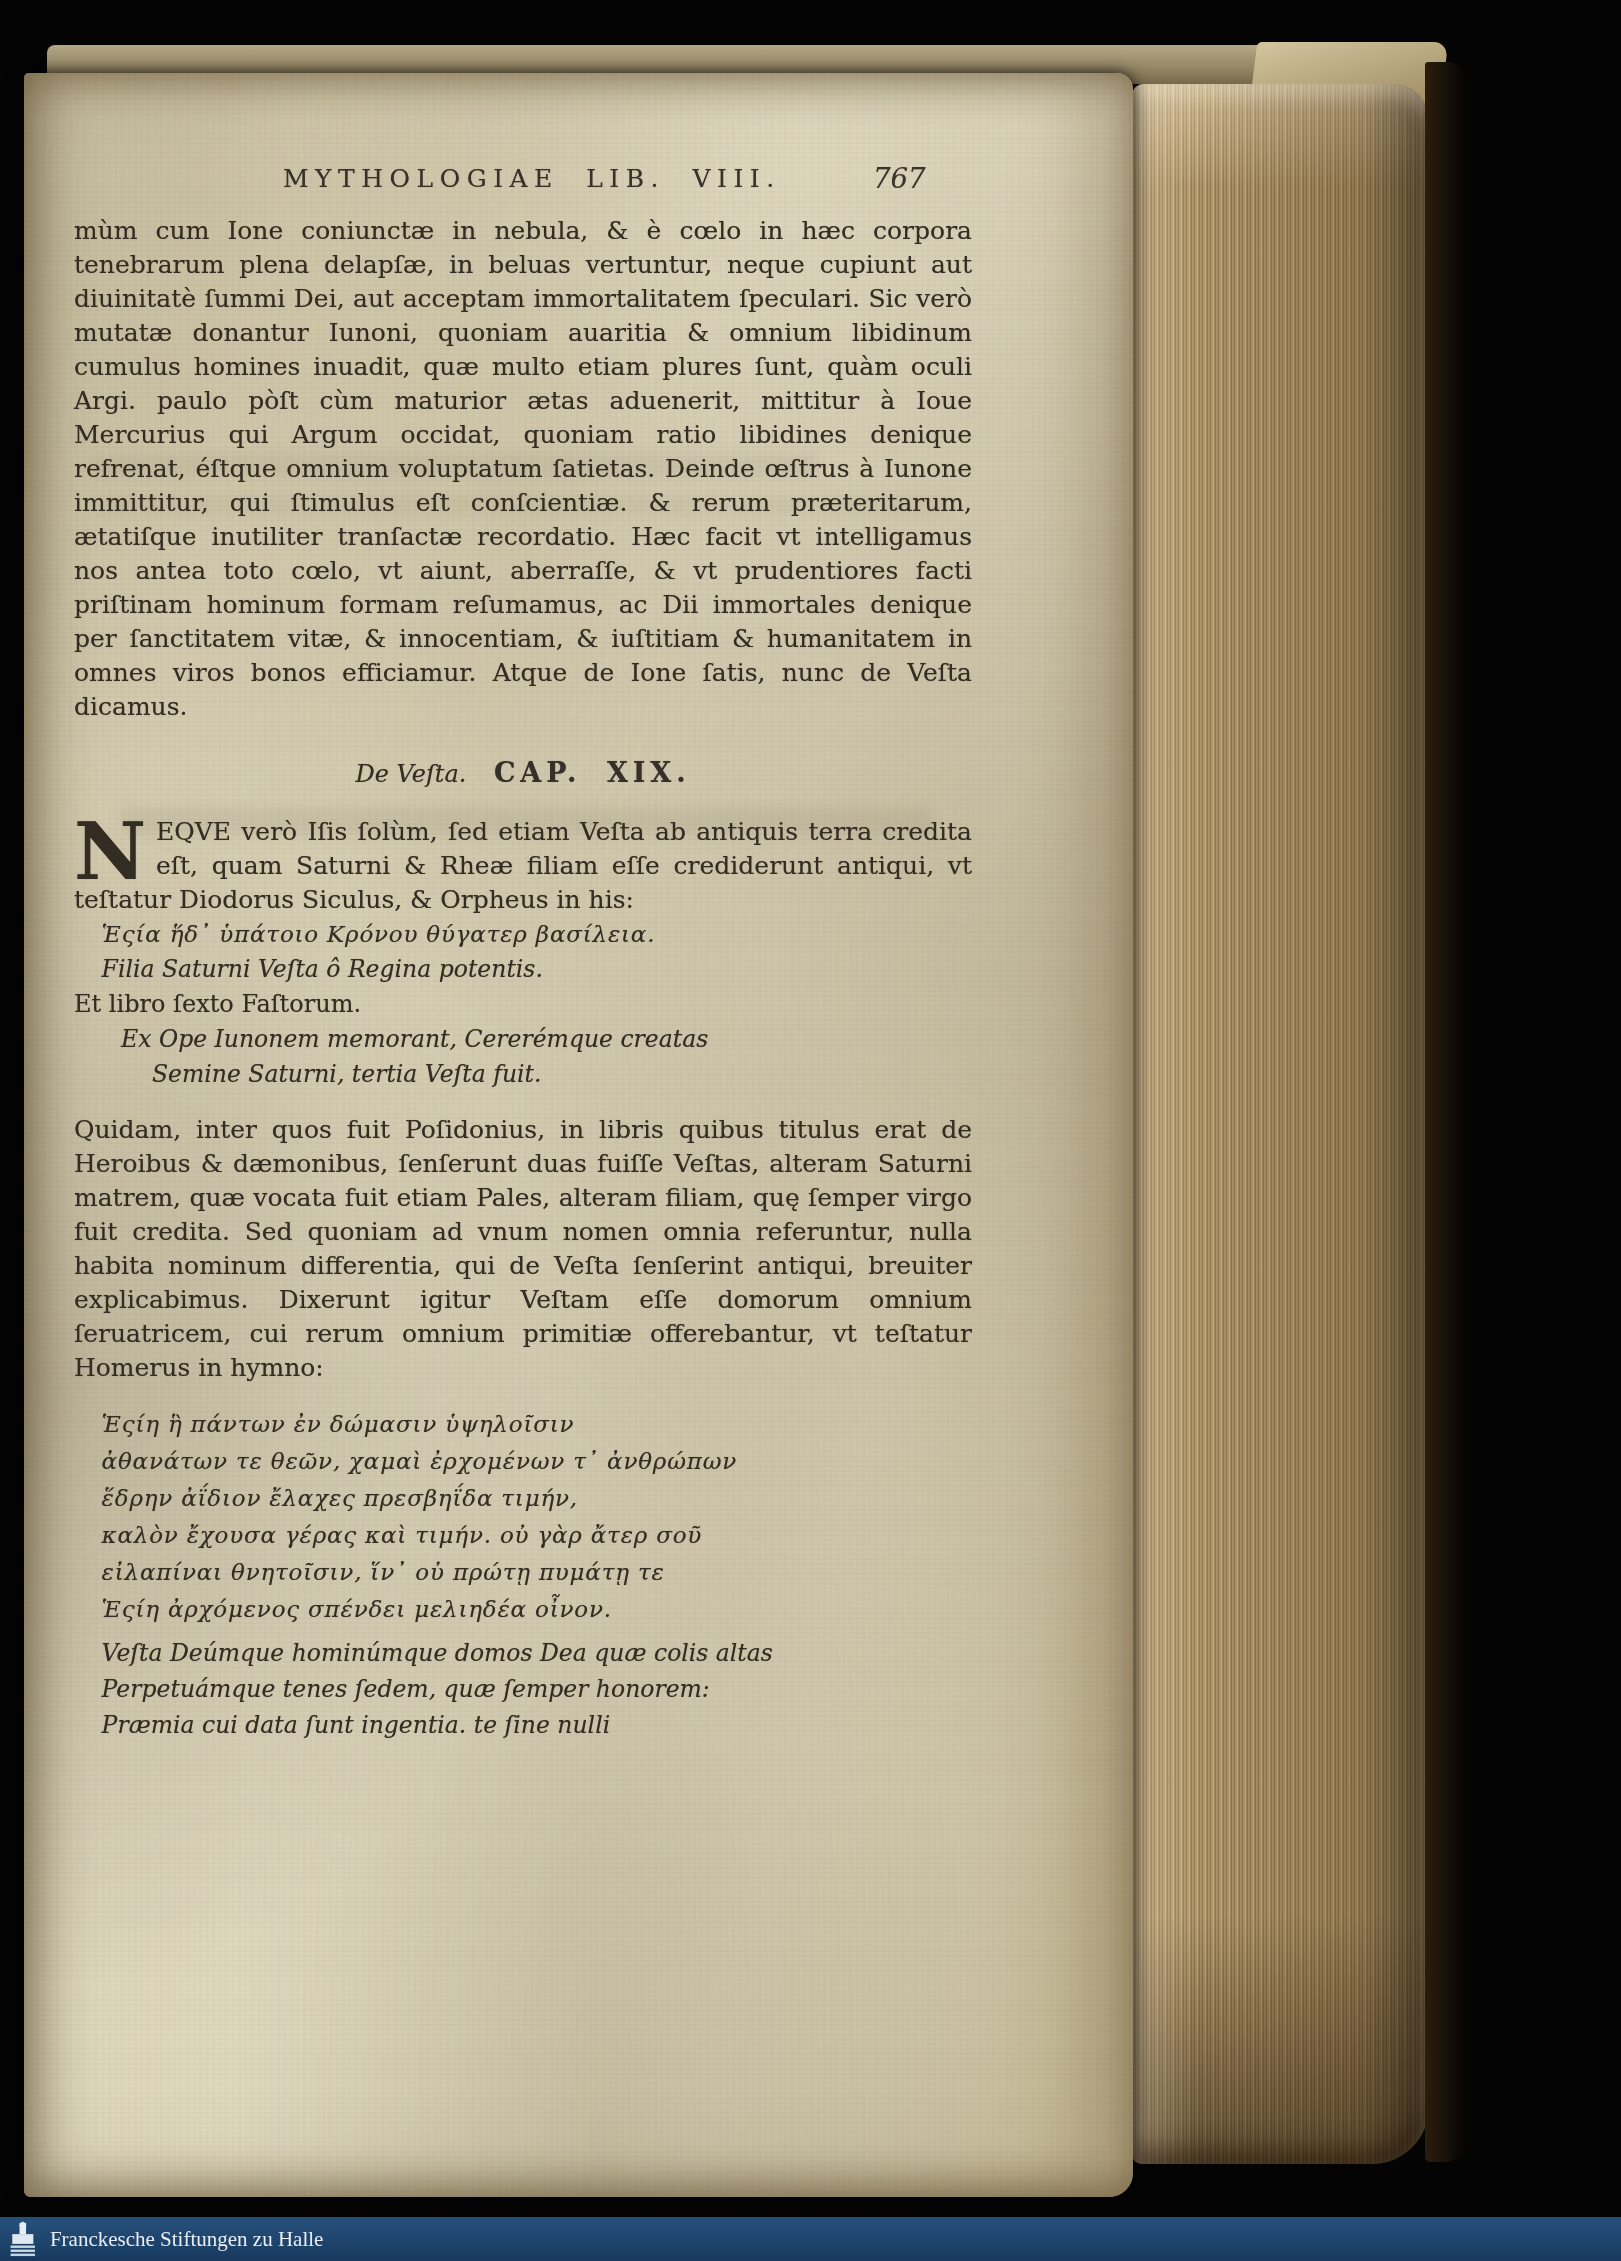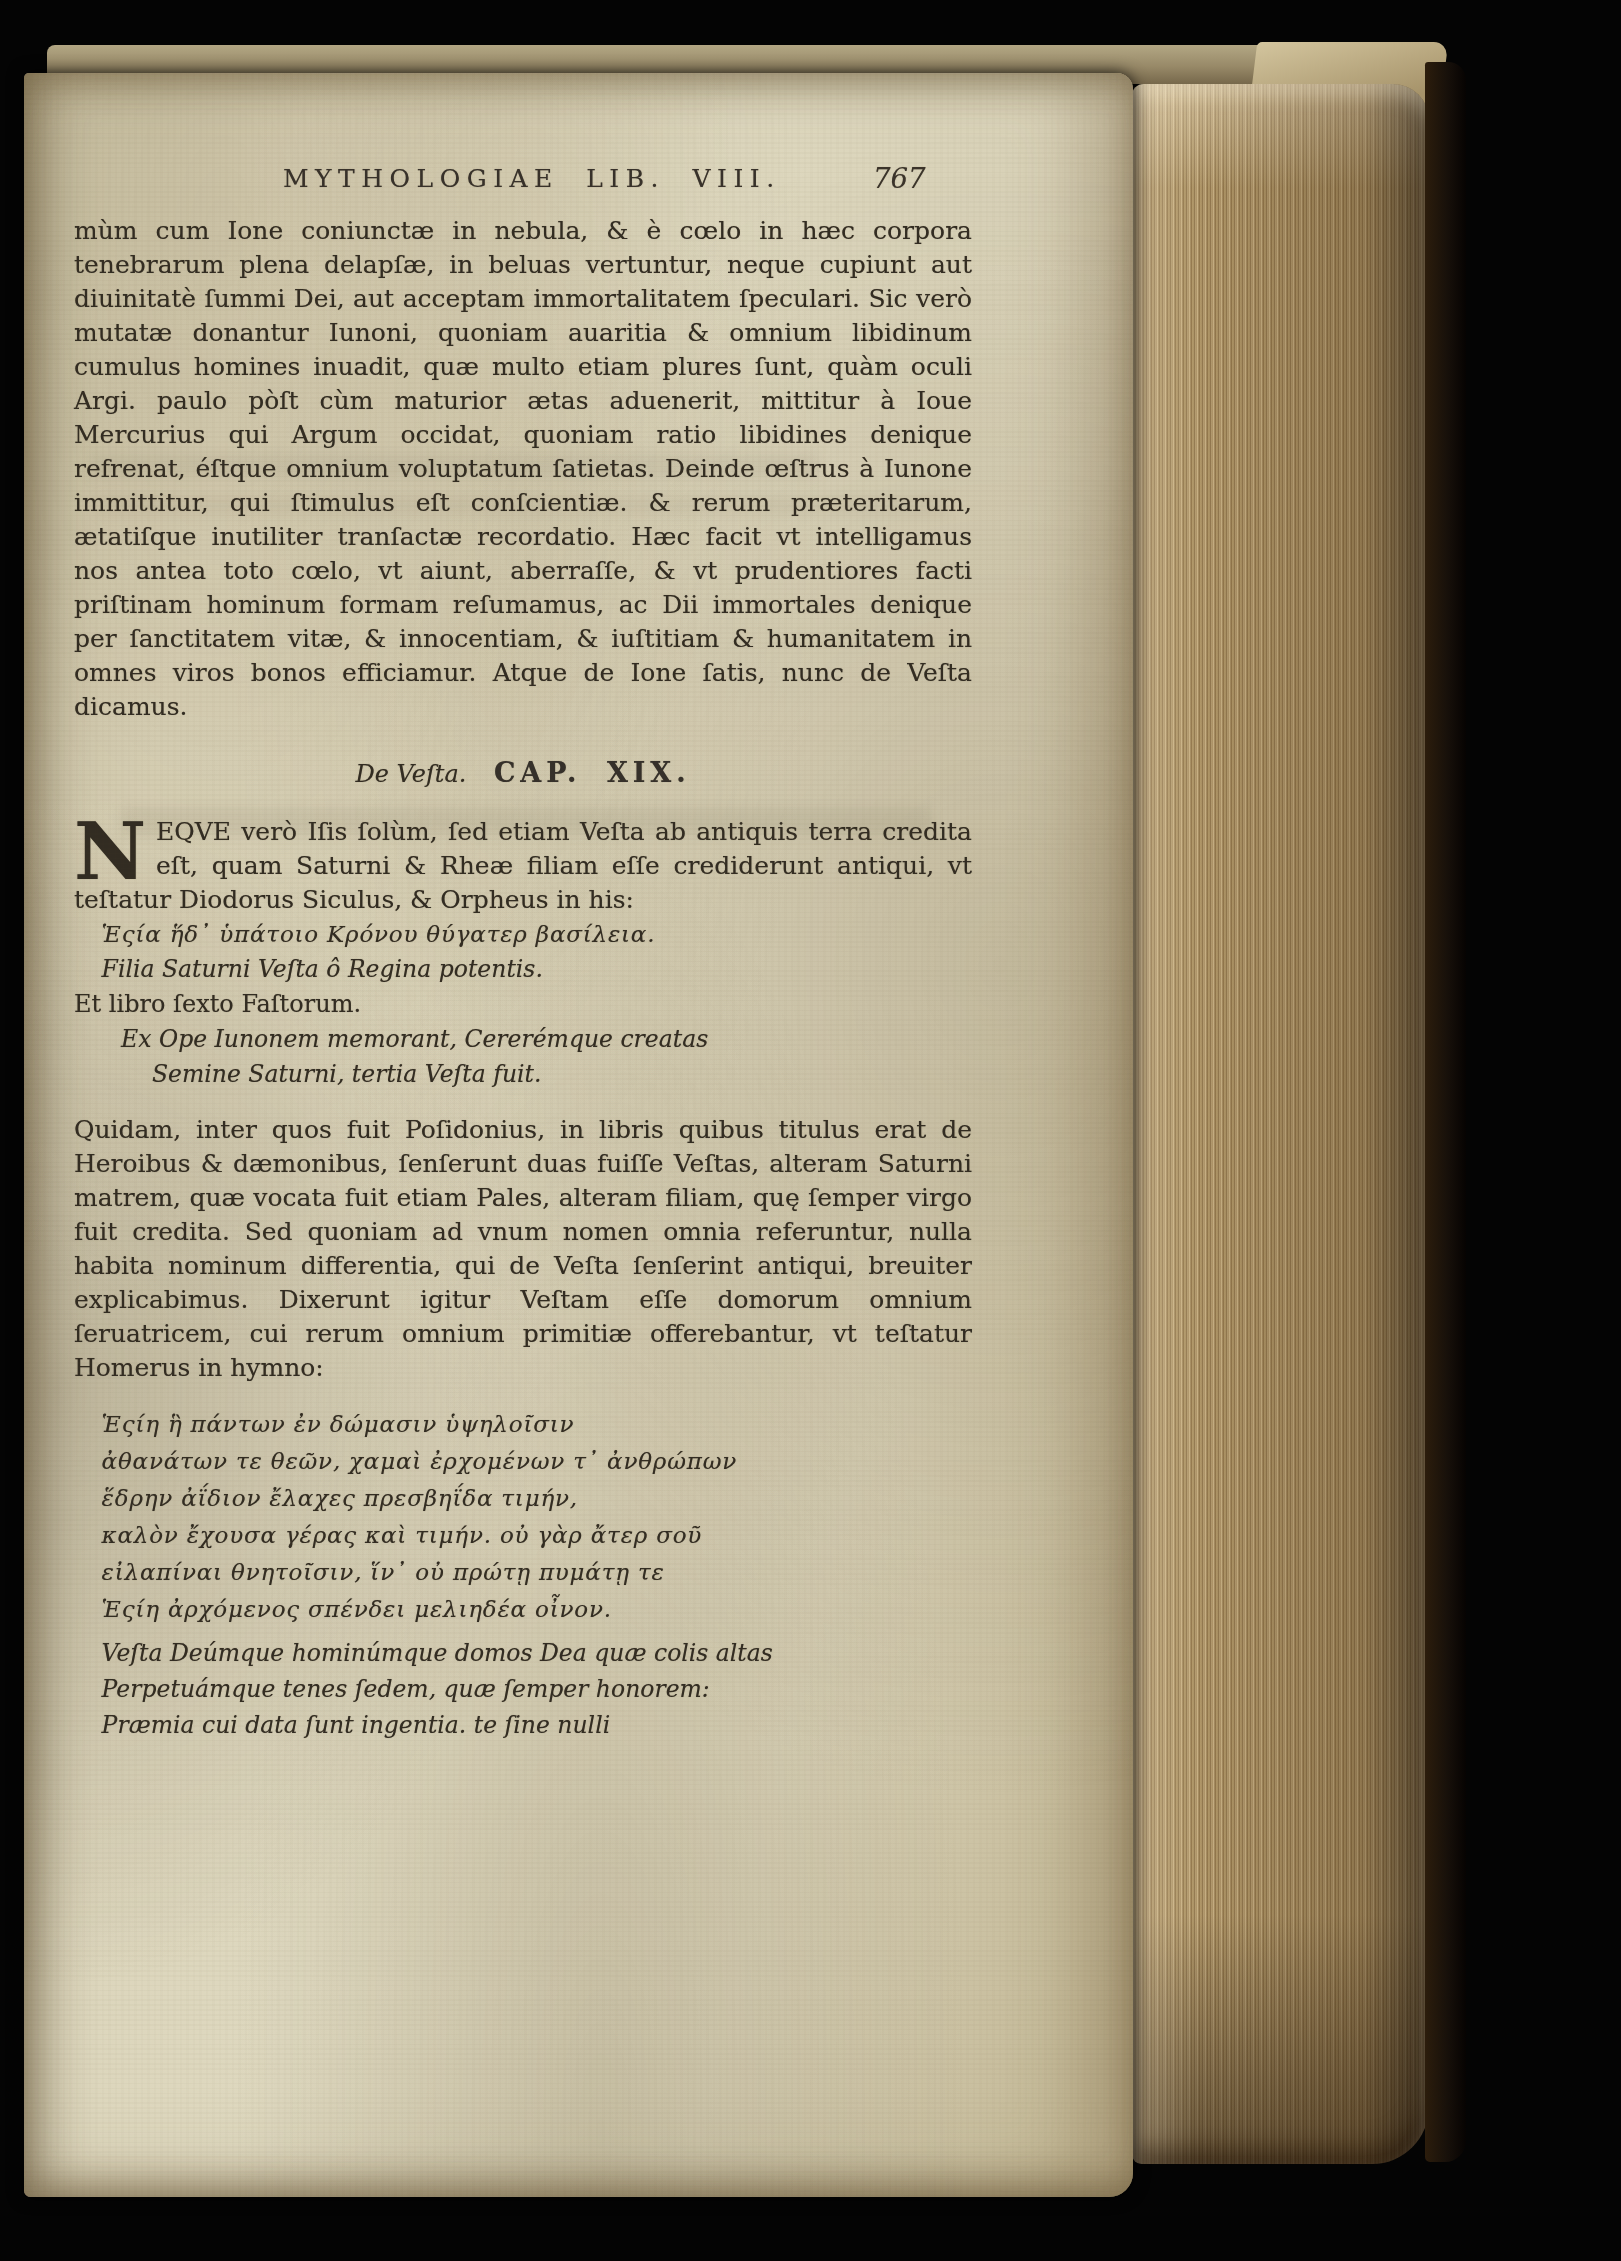--- a/index.html
+++ b/index.html
@@ -167,15 +167,28 @@
 
       <div class="latin-block">
         <div class="l-line">Veſta Deúmque hominúmque domos Dea quæ colis altas</div>
         <div class="l-line">Perpetuámque tenes ſedem, quæ ſemper honorem:</div>
         <div class="l-line">Præmia cui data ſunt ingentia. te ſine nulli</div>
       </div>
 
     </div>
   </div>
 
+  <div class="footer">
+    <span class="footer-logo">
+      <svg width="27.6" height="36" viewBox="0 0 34 44">
+        <rect x="13" y="2" width="8" height="14" fill="#e9eef5"></rect>
+        <polygon points="17,0 22,6 12,6" fill="#e9eef5"></polygon>
+        <rect x="4" y="16" width="26" height="12" fill="#dfe7f0"></rect>
+        <rect x="2" y="30" width="30" height="3" fill="#c7d4e2"></rect>
+        <rect x="2" y="35" width="30" height="3" fill="#c7d4e2"></rect>
+        <rect x="2" y="40" width="30" height="3" fill="#c7d4e2"></rect>
+      </svg>
+    </span>
+    <span class="footer-text">Franckesche Stiftungen zu Halle</span>
+  </div>
 
 </div>
 
 
 </body></html>

